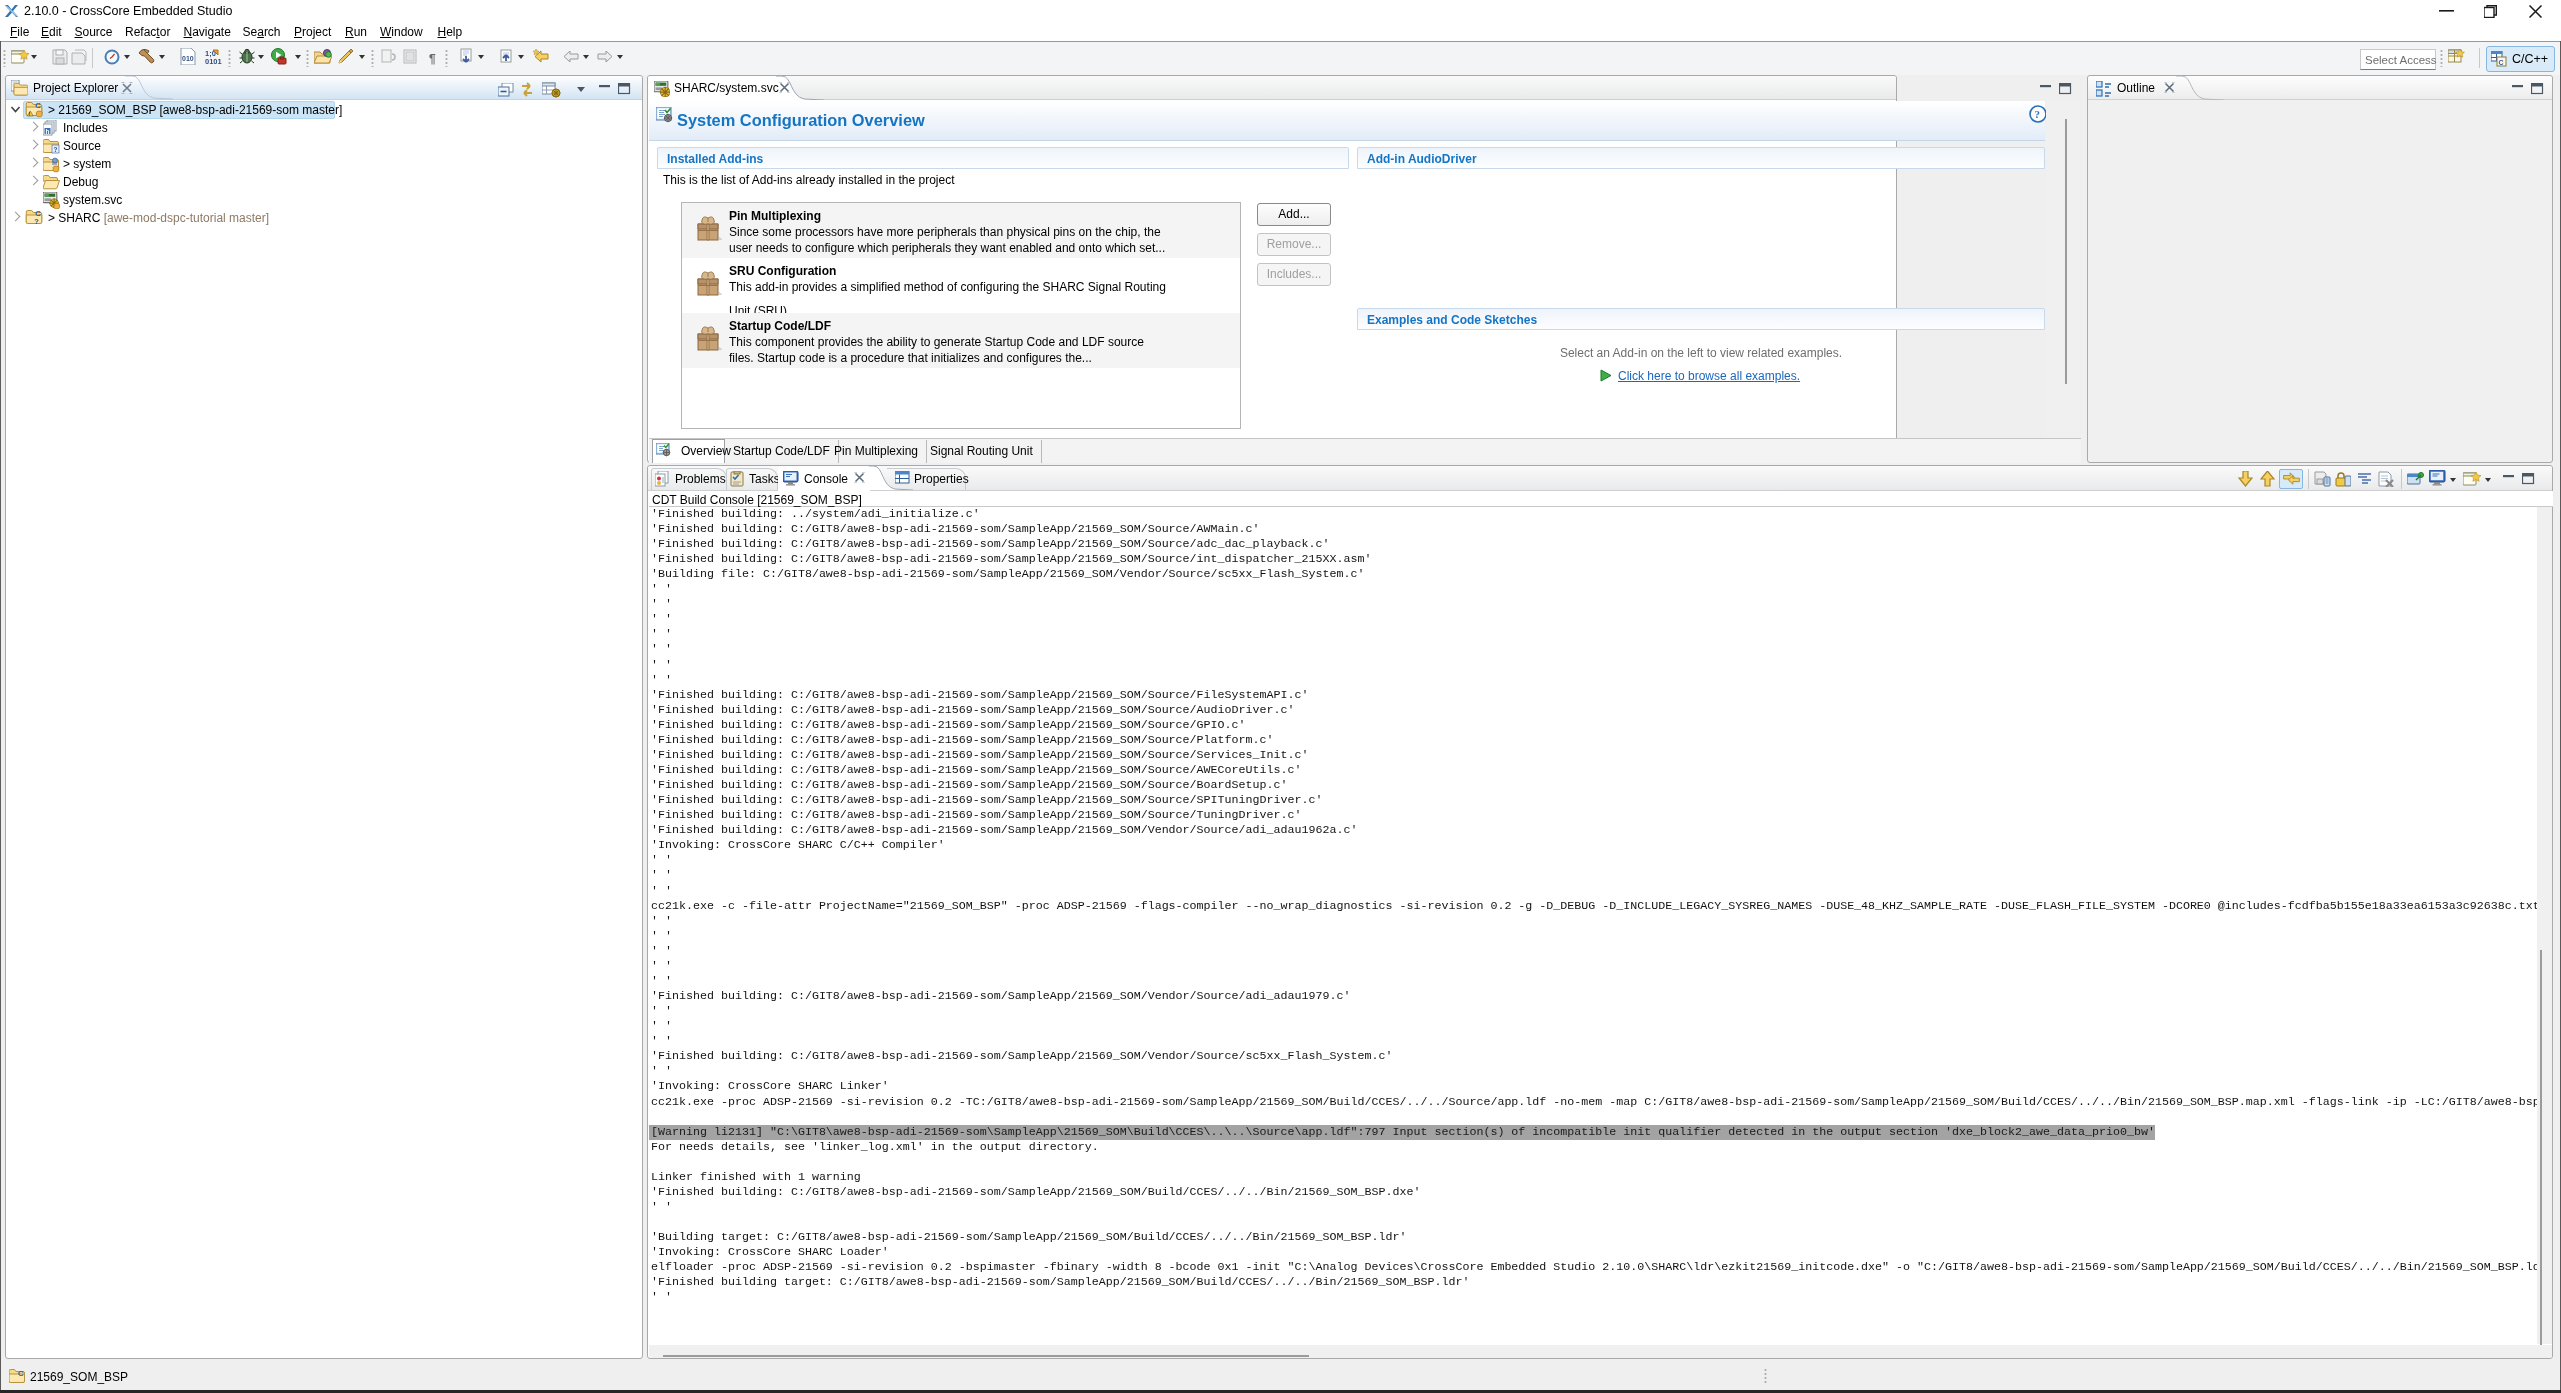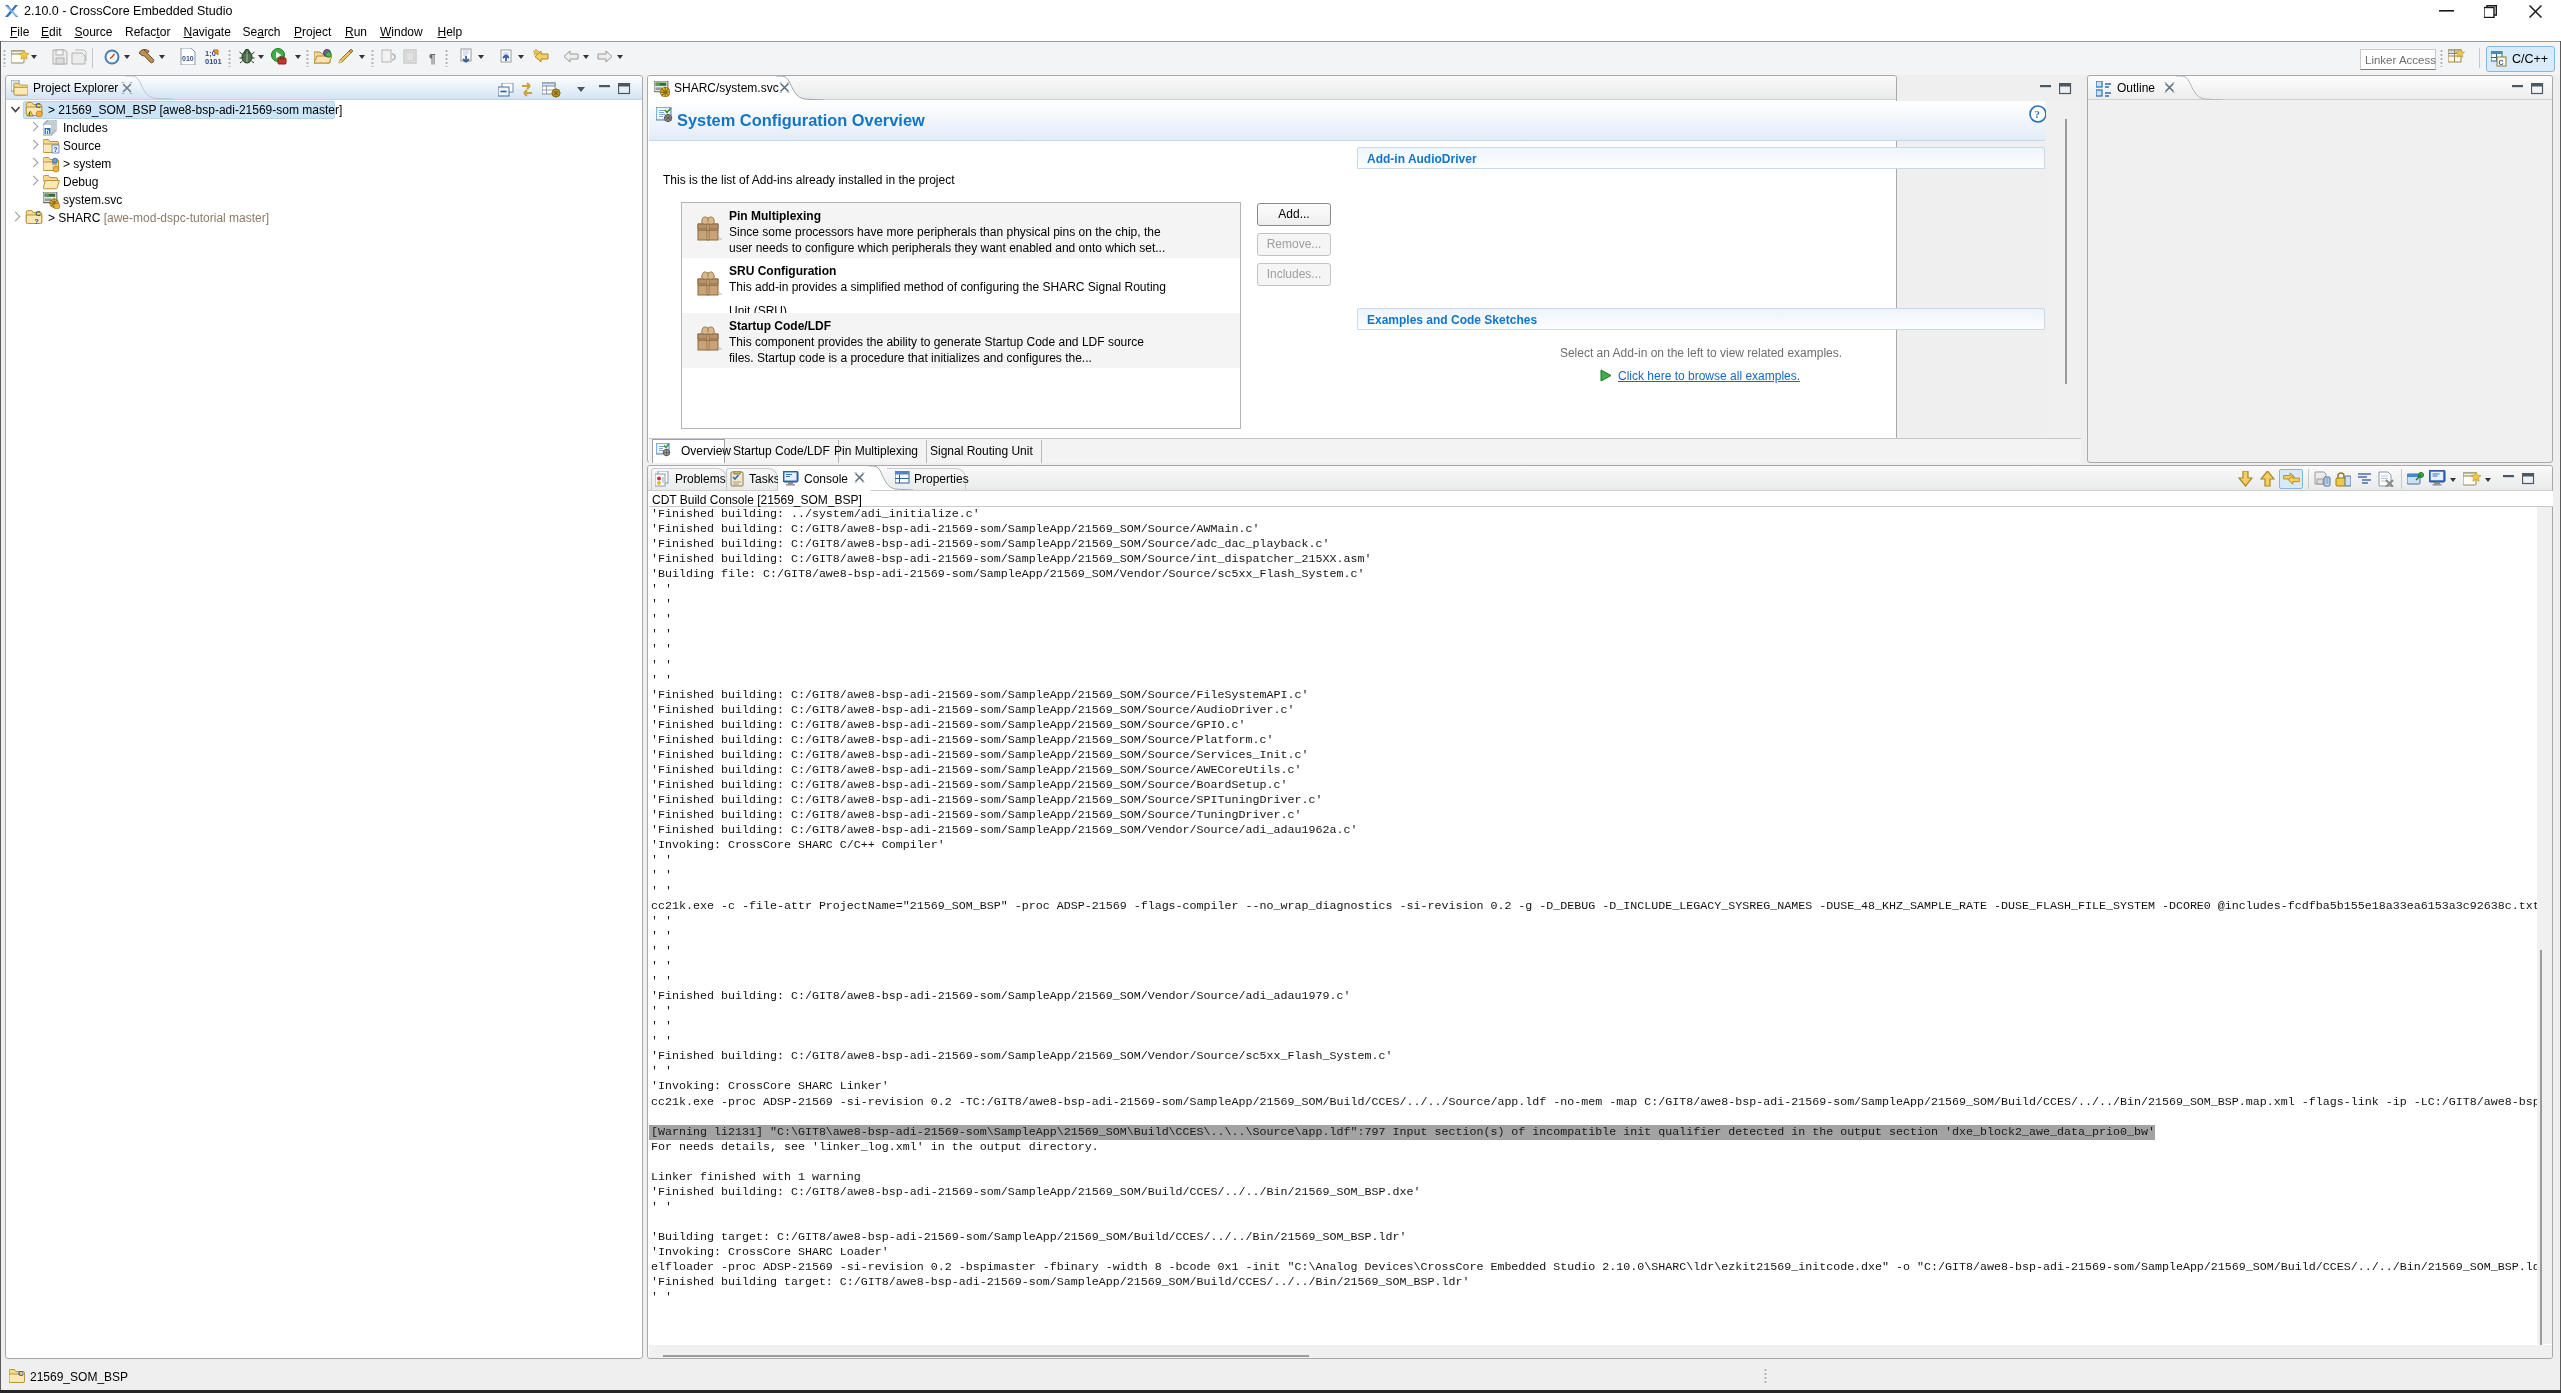--- a/index.html
+++ b/index.html
@@ -162,21 +162,21 @@
     <path d="M3 1 l1 2 2 .3 -1.5 1.4 .4 2 -1.9-1 -1.9 1 .4-2 L0 3.3 l2-.3z" fill="#f5c842" stroke="#a8852a" stroke-width=".5"></path>
   </svg>
 <svg class="abs" style="left:563px;top:49px" width="16" height="15" viewBox="0 0 16 15">
     <path d="M1 7.5 L7 2 V5 H15 V10 H7 V13 Z" fill="#ededed" stroke="#9a9a9a"></path>
   </svg>
 <div class="caret" style="left:583px"></div>
 <svg class="abs" style="left:597px;top:49px" width="16" height="15" viewBox="0 0 16 15">
     <path d="M15 7.5 L9 2 V5 H1 V10 H9 V13 Z" fill="#ededed" stroke="#9a9a9a"></path>
   </svg>
 <div class="caret" style="left:617px"></div>
-<div class="abs" style="left:2360px;top:49px;width:76px;height:21px;background:#fff;border:1px solid #c9c9c9;border-bottom:1px solid #7a7a7a;color:#6e6e6e;font-size:11.5px;line-height:20px;padding-left:4px;white-space:nowrap">Linker Access</div>
+<div class="abs" style="left:2360px;top:49px;width:76px;height:21px;background:#fff;border:1px solid #c9c9c9;border-bottom:1px solid #7a7a7a;color:#6e6e6e;font-size:11.5px;line-height:20px;padding-left:4px;white-space:nowrap">Select Access</div>
 <div class="tbdots" style="left:2440px"></div>
 <svg class="abs" style="left:2448px;top:48px" width="18" height="18" viewBox="0 0 18 18">
     <rect x="0" y="2" width="13" height="12" fill="#fdf6e3" stroke="#9a8a4a"></rect>
     <rect x="0" y="2" width="13" height="3.5" fill="#cfe0f0" stroke="#9a8a4a"></rect>
     <path d="M6.5 2 v12 M0 8 h13" stroke="#9a8a4a"></path>
     <path d="M12 1 l1.5 2.8 3 .4 -2.3 2 .6 3 -2.8-1.6 -2.8 1.6 .6-3 -2.3-2 3-.4z" fill="#f0c84a" stroke="#a8841a" stroke-width=".5"></path>
   </svg>
 <div class="tbsep" style="left:2479px"></div>
 <div class="abs" style="left:2486px;top:46px;width:69px;height:26px;background:#d9eaf8;border:1px solid #86b7e2;border-radius:3px"></div>
 <svg class="abs" style="left:2491px;top:51px" width="18" height="16" viewBox="0 0 18 16">
@@ -348,20 +348,23 @@
       <path d="M9 3 l2 2.5 3.5-4" stroke="#2f8f2f" stroke-width="1.6" fill="none"></path>
       <circle cx="12" cy="11" r="3.6" fill="#9a9a9a" stroke="#5a5a5a"></circle>
       <circle cx="12" cy="11" r="1.2" fill="#e8e8e8"></circle>
       <path d="M12 6.8 v8.4 M7.8 11 h8.4 M9 8 l6 6 M15 8 l-6 6" stroke="#5a5a5a" stroke-width=".9"></path>
     </svg>
     <div class="abs" id="formtitle" style="left:29px;top:35px">System Configuration Overview</div>
     <svg class="abs" style="left:1381px;top:29px" width="18" height="18" viewBox="0 0 18 18">
       <circle cx="9" cy="9" r="8" fill="#fdfdfd" stroke="#2a6fb5" stroke-width="1.6"></circle>
       <text x="5.5" y="13" font-size="11" font-weight="bold" fill="#2a6fb5" font-family="Liberation Serif">?</text>
     </svg>
+    <div class="secband" style="left:9px;top:71px;width:692px">
+      <span>Installed Add-ins</span>
+    </div>
     <div class="abs" style="left:15px;top:97px;font-size:12px">This is the list of Add-ins already installed in the project</div>
     <div class="abs" style="left:33px;top:126px;width:560px;height:227px;border:1px solid #b5b5b5;background:#fff">
       <div class="abs" style="left:0;top:0px;width:558px;height:55px;background:#f4f4f4"></div>
       <svg class="abs" style="left:12px;top:12px" width="30" height="30" viewBox="0 0 30 28">
         <rect x="4" y="8" width="20" height="16" fill="#c9a275" stroke="#8a6a42"></rect>
         <path d="M4 8 h20 v5 h-20 z" fill="#b8906a" stroke="#8a6a42"></path>
         <path d="M13 8 h2 v16 h-2 z M4 14.5 h20 M14 2 q-5 -3 -6 2 q-2 5 6 4 q8 1 6 -4 q-1 -5 -6 -2 v4" fill="#d8b88a" stroke="#8a6a42" stroke-width=".8"></path>
         <path d="M24 20 l4 3 v1 h-4 z" fill="#b0b0b0" opacity=".5"></path>
       </svg>
       <div class="abs" style="left:47px;top:6px;font-weight:bold;font-size:12px">Pin Multiplexing</div>

